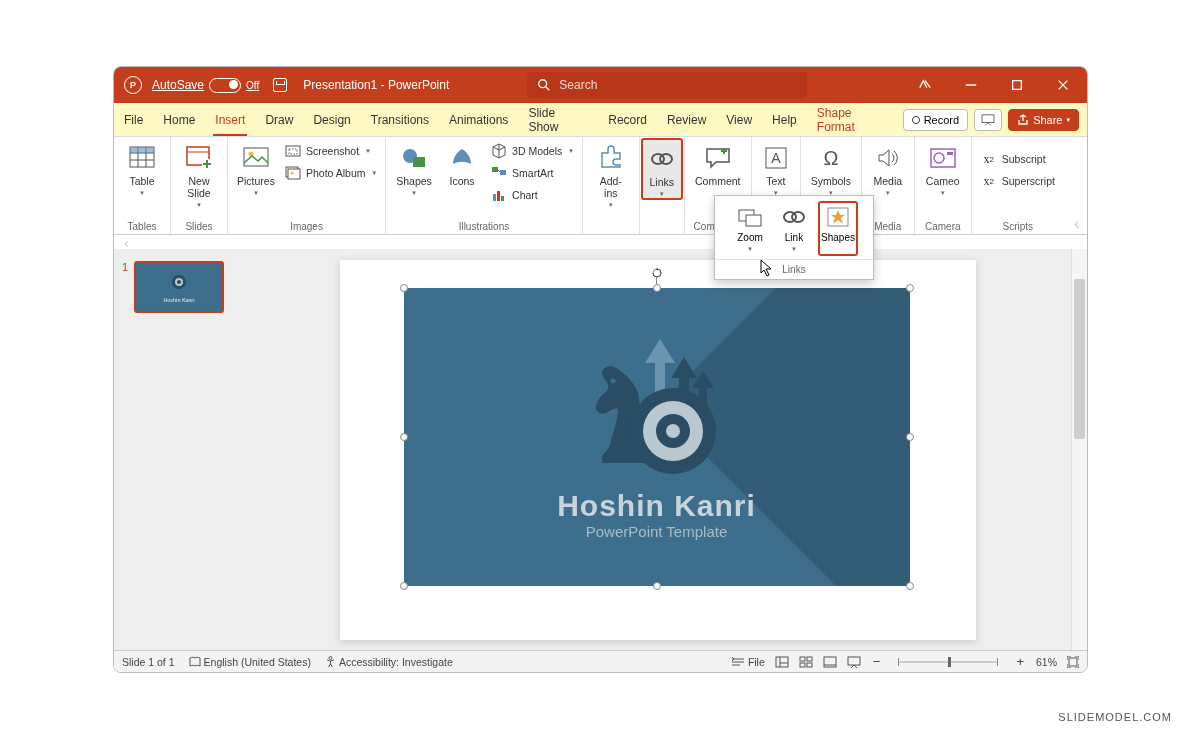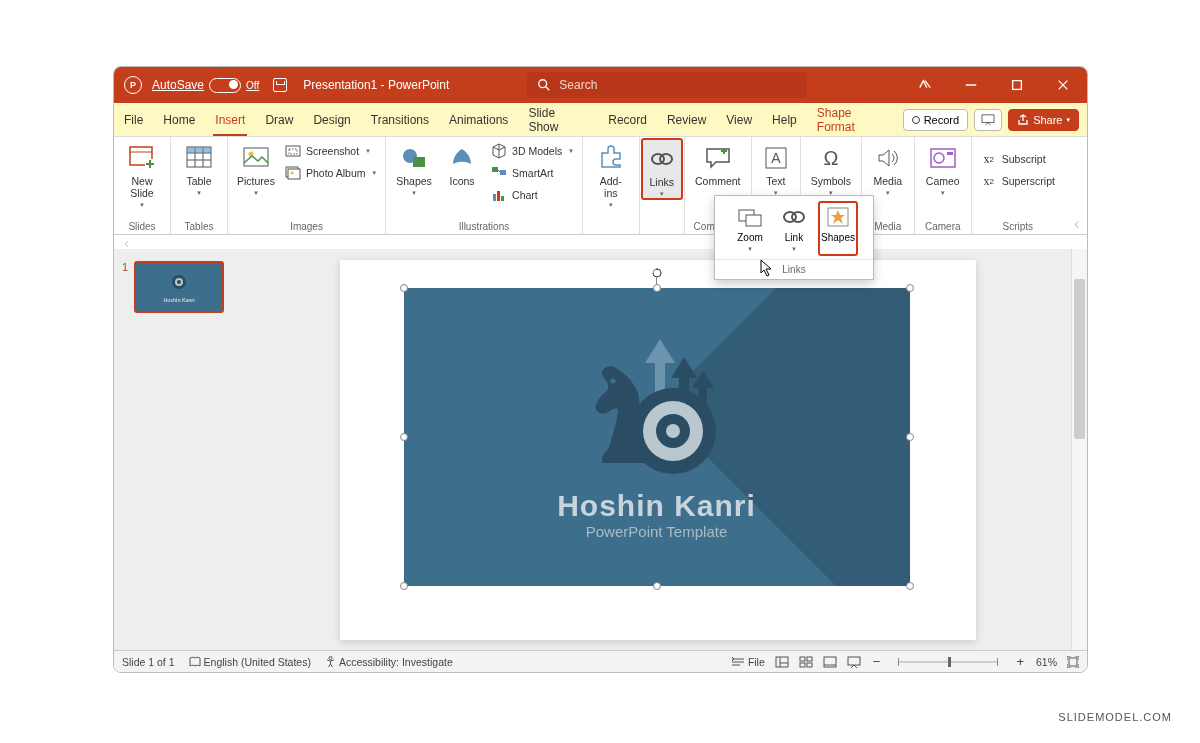--- a/index.html
+++ b/index.html
@@ -181,52 +181,52 @@
     </div>
   </div>
 
   <div class="ribbon">
 
     <div class="rgroup">
       <div class="rgroup-body">
         <div class="rbtn-lg">
           <div class="ic">
               <svg width="28" height="26" viewBox="0 0 28 26">
-                <rect x="2" y="2" width="22" height="18" stroke="#c43e1c" stroke-width="1.5" fill="none"></rect>
-                <line x1="2" y1="7" x2="24" y2="7" stroke="#c43e1c"></line>
-                <rect x="17" y="14" width="10" height="10" fill="#fff" stroke="none"></rect>
-                <path d="M22 15 V23 M18 19 H26" stroke="#4a9045" stroke-width="2"></path>
-              </svg>
-            </div>
-          <div class="lbl" style="white-space:pre-line">New
-Slide</div>
-            <span class="car">▾</span>
-        </div>
-      </div>
-      <div class="rgroup-label">Slides</div>
-    </div>
-
-    <div class="rgroup">
-      <div class="rgroup-body">
-        <div class="rbtn-lg">
-          <div class="ic">
-              <svg width="28" height="26" viewBox="0 0 28 26">
                 <rect x="2" y="2" width="24" height="20" stroke="#555" fill="none"></rect>
                 <line x1="2" y1="8" x2="26" y2="8" stroke="#555"></line>
                 <line x1="2" y1="15" x2="26" y2="15" stroke="#555"></line>
                 <line x1="10" y1="2" x2="10" y2="22" stroke="#555"></line>
                 <line x1="18" y1="2" x2="18" y2="22" stroke="#555"></line>
                 <rect x="2" y="2" width="24" height="6" fill="#5b8fb9" opacity=".6"></rect>
               </svg>
             </div>
           <div class="lbl">Table</div>
             <span class="car">▾</span>
         </div>
       </div>
       <div class="rgroup-label">Tables</div>
+    </div>
+
+    <div class="rgroup">
+      <div class="rgroup-body">
+        <div class="rbtn-lg">
+          <div class="ic">
+              <svg width="28" height="26" viewBox="0 0 28 26">
+                <rect x="2" y="2" width="22" height="18" stroke="#c43e1c" stroke-width="1.5" fill="none"></rect>
+                <line x1="2" y1="7" x2="24" y2="7" stroke="#c43e1c"></line>
+                <rect x="17" y="14" width="10" height="10" fill="#fff" stroke="none"></rect>
+                <path d="M22 15 V23 M18 19 H26" stroke="#4a9045" stroke-width="2"></path>
+              </svg>
+            </div>
+          <div class="lbl" style="white-space:pre-line">New
+Slide</div>
+            <span class="car">▾</span>
+        </div>
+      </div>
+      <div class="rgroup-label">Slides</div>
     </div>
 
     <div class="rgroup">
       <div class="rgroup-body">
         <div class="rbtn-lg">
           <div class="ic">
               <svg width="28" height="26" viewBox="0 0 28 26">
                 <rect x="2" y="3" width="24" height="18" stroke="#555" fill="none"></rect>
                 <circle cx="9" cy="9" r="2.5" fill="#f2b84b"></circle>
                 <path d="M2 18 L10 11 L16 16 L20 12 L26 18" stroke="#4a9045" fill="none" stroke-width="1.5"></path>

